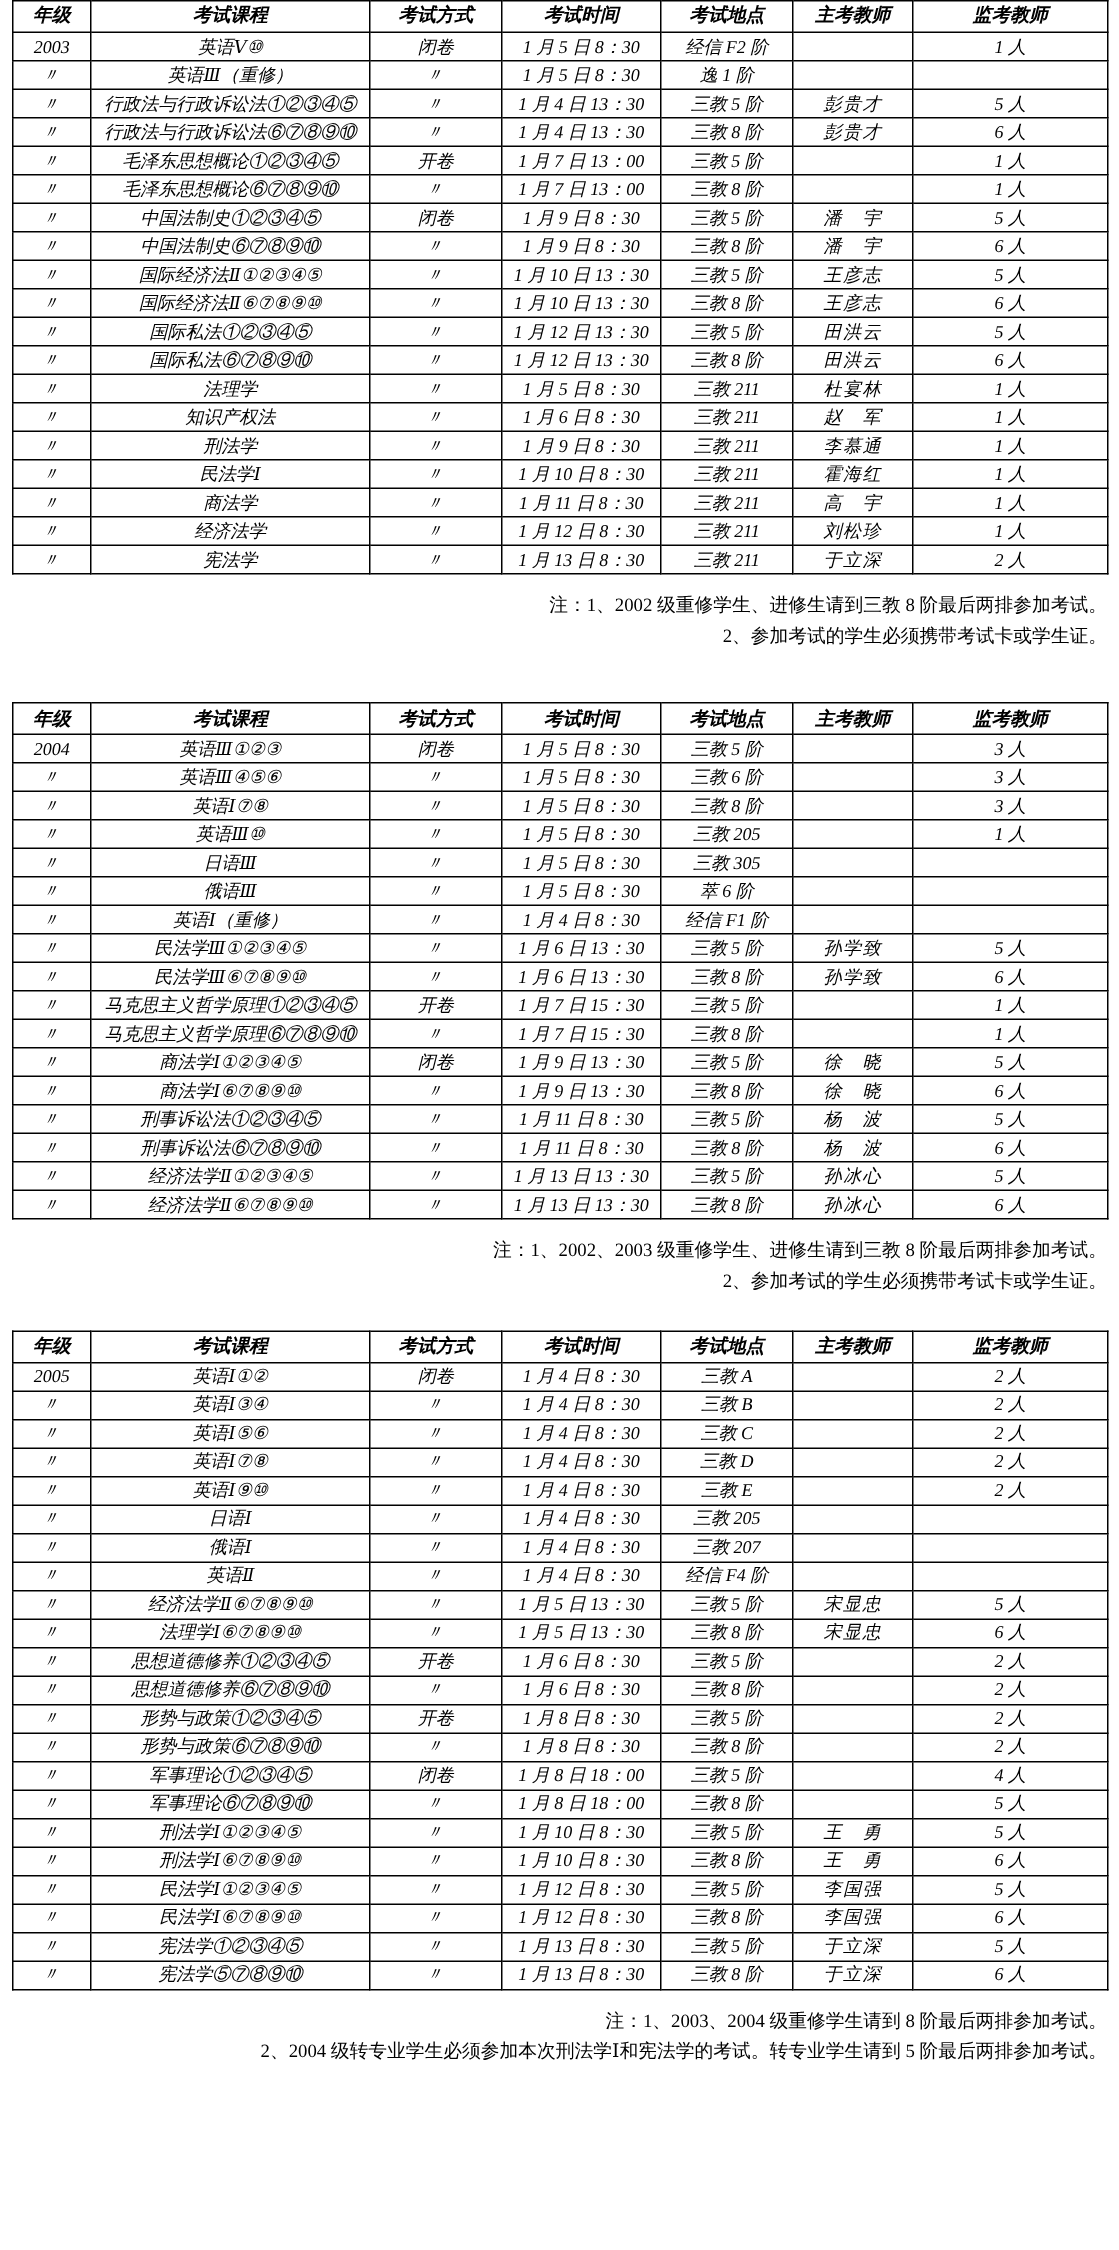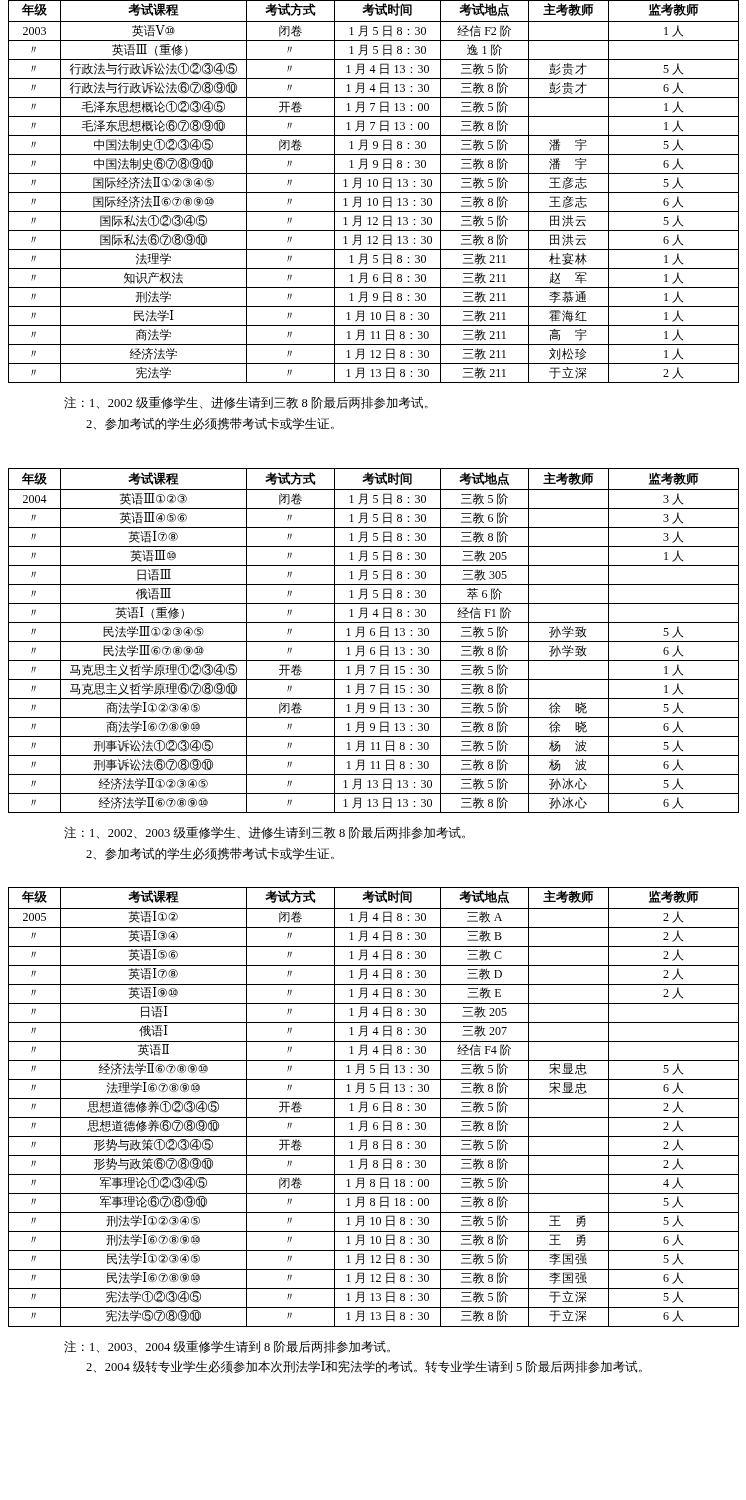--- a/index.html
+++ b/index.html
@@ -19,20 +19,21 @@
   }
   .block {
     padding: 0 8px;
     box-sizing: border-box;
   }
   table.exam {
     border-collapse: collapse;
     width: 730px;
     margin: 0 auto;
     table-layout: fixed;
+    font-style: italic;
   }
   table.exam th, table.exam td {
     border: 1px solid #000000;
     font-size: 12px;
     line-height: 1.05;
     height: 18px;
     padding: 0 2px;
     text-align: center;
     vertical-align: middle;
     overflow: hidden;
@@ -68,20 +69,21 @@
     font-size: 12px;
   }
   .notes {
     margin: 10px 0 0 0;
     padding: 0 0 0 56px;
     font-size: 12.5px;
     line-height: 1.65;
   }
   .notes div {
     white-space: nowrap;
+    text-align: right;
   }
   .gap-lg { height: 34px; }
   .gap-md { height: 22px; }
 </style>
 </head>
 <body>
 
 <div class="page">
 
   <div class="block">

